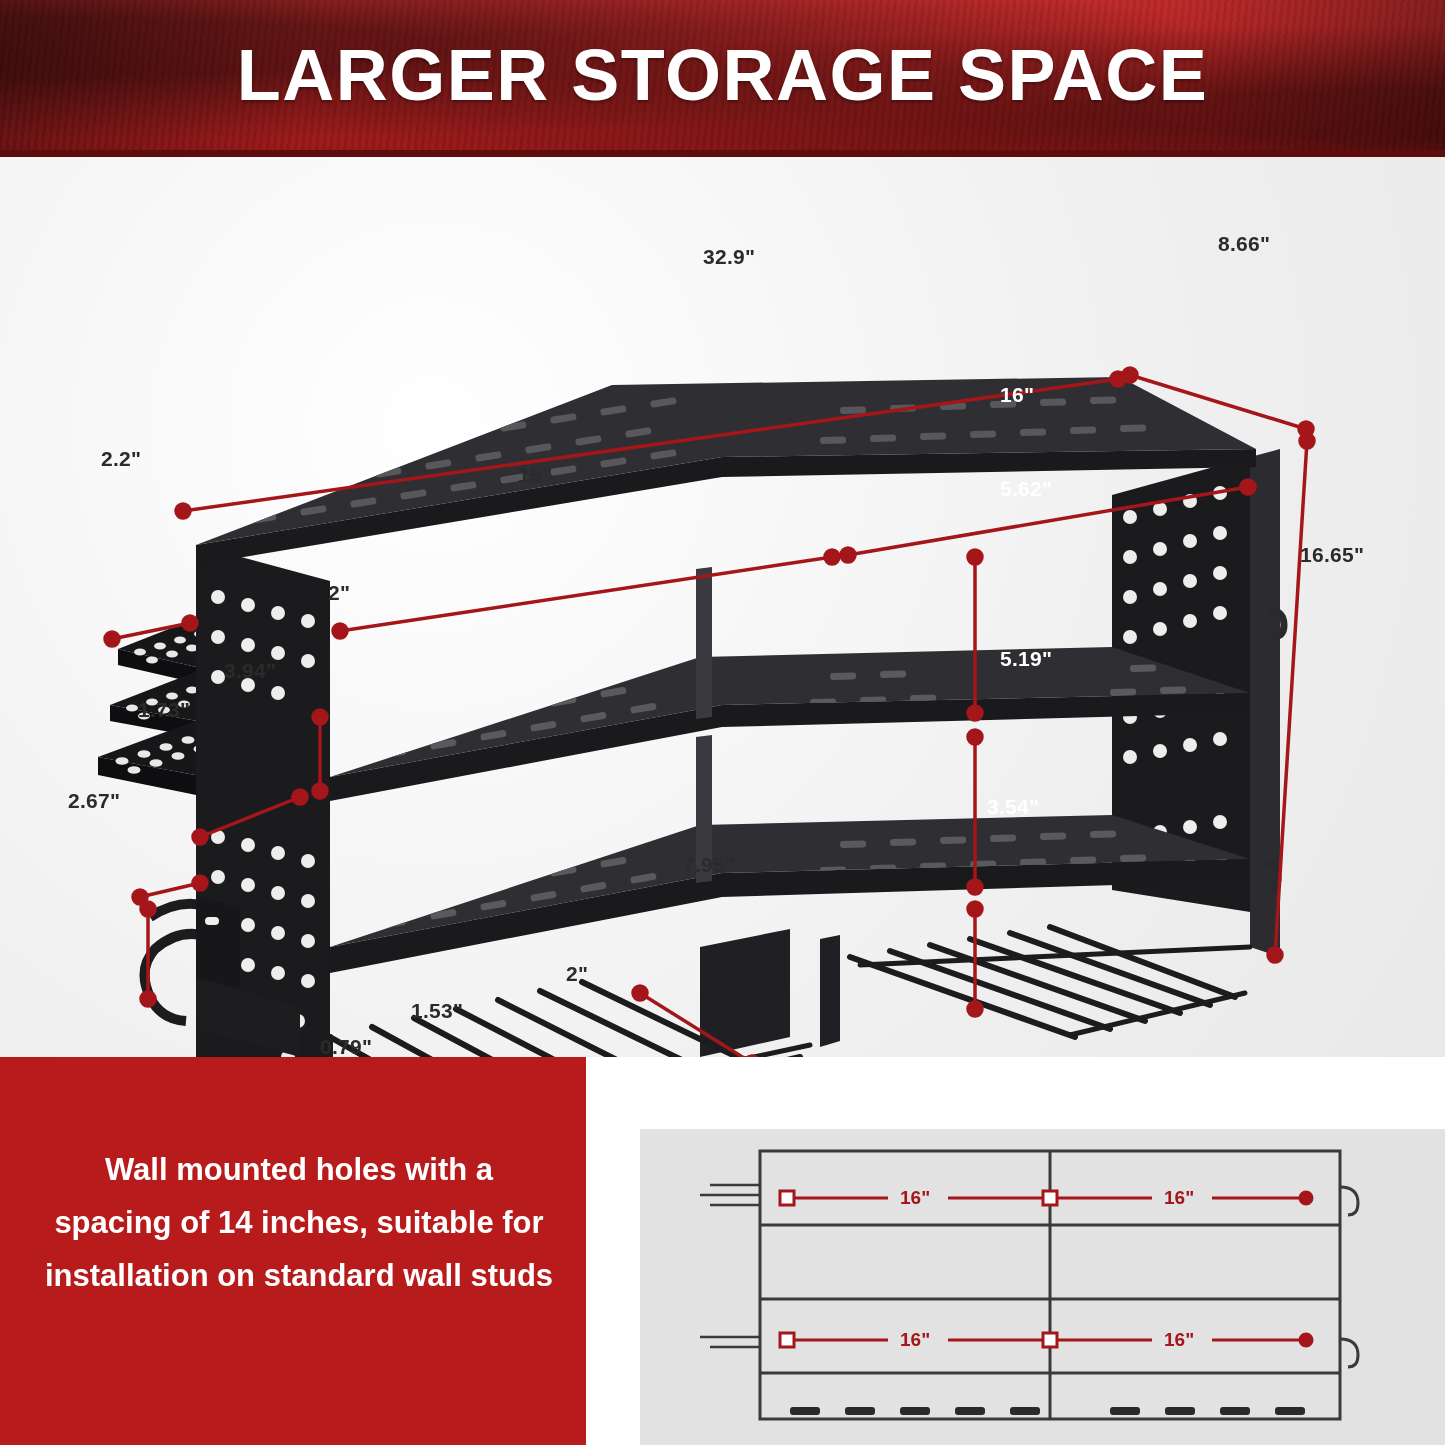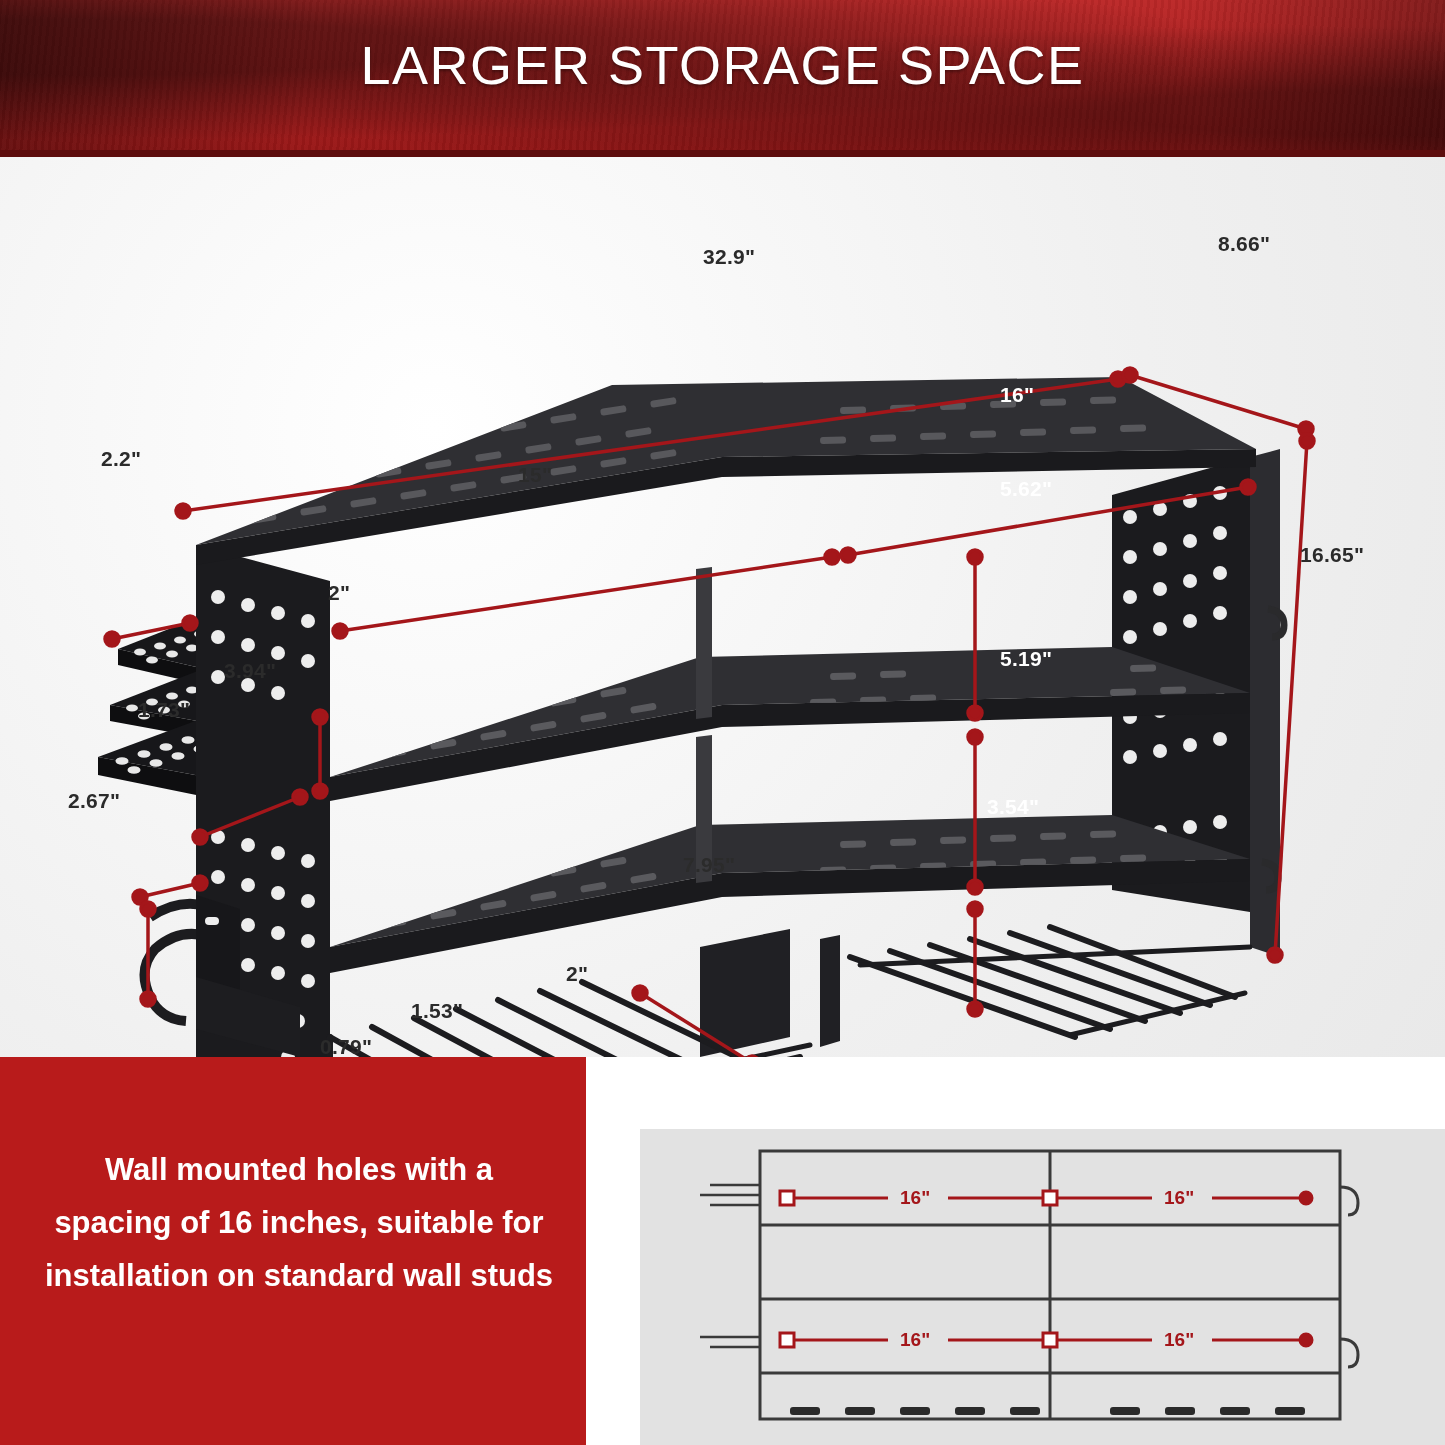--- a/index.html
+++ b/index.html
@@ -28,22 +28,22 @@
     background:
       radial-gradient(ellipse at 6% 30%, rgba(0,0,0,.45) 0 18%, rgba(0,0,0,0) 60%),
       radial-gradient(ellipse at 96% 72%, rgba(0,0,0,.40) 0 14%, rgba(0,0,0,0) 55%),
       repeating-linear-gradient(96deg, rgba(0,0,0,0.05) 0 3px, rgba(255,255,255,0.02) 3px 7px);
     pointer-events:none;
   }
   .banner-title {
     position:absolute; left:0; right:0; top:34px;
     text-align:center;
     color:#ffffff;
-    font-size:54px;
-    font-weight:normal;
+    font-size:72px;
+    font-weight:bold;
     letter-spacing:1.5px;
     text-shadow:0 2px 3px rgba(0,0,0,.35);
     z-index:2;
   }
   .banner-underline {
     position:absolute; left:0; top:150px; width:1445px; height:7px;
     background:#5d0d0d;
   }
 
   
@@ -537,21 +537,21 @@
     <div class="dim white" style="left:987px; top:638px;"><span>3.54"</span></div>
     <div class="dim" style="left:683px; top:696px;"><span>7.95"</span></div>
     <div class="dim" style="left:566px; top:805px;"><span>2"</span></div>
     <div class="dim" style="left:411px; top:842px;"><span>1.53"</span></div>
     <div class="dim" style="left:320px; top:878px;"><span>0.79"</span></div>
   </div>
 </div>
 
 <div class="bottom">
   <div class="red-shape"></div>
-  <div class="red-text">Wall mounted holes with a spacing of 16 inches, suitable for installation on standard wall studs</div>
+  <div class="red-text">Wall mounted holes with a spacing of 14 inches, suitable for installation on standard wall studs</div>
 
   <div class="diagram-panel">
     <svg class="diagram-wrap" width="805" height="316" viewBox="0 0 805 316">
       <g stroke="#3a3a3a" stroke-width="3" fill="none">
 
         <rect x="120" y="22" width="580" height="268"></rect>
 
         <line x1="120" y1="96" x2="700" y2="96"></line>
         <line x1="120" y1="170" x2="700" y2="170"></line>
         <line x1="120" y1="244" x2="700" y2="244"></line>

